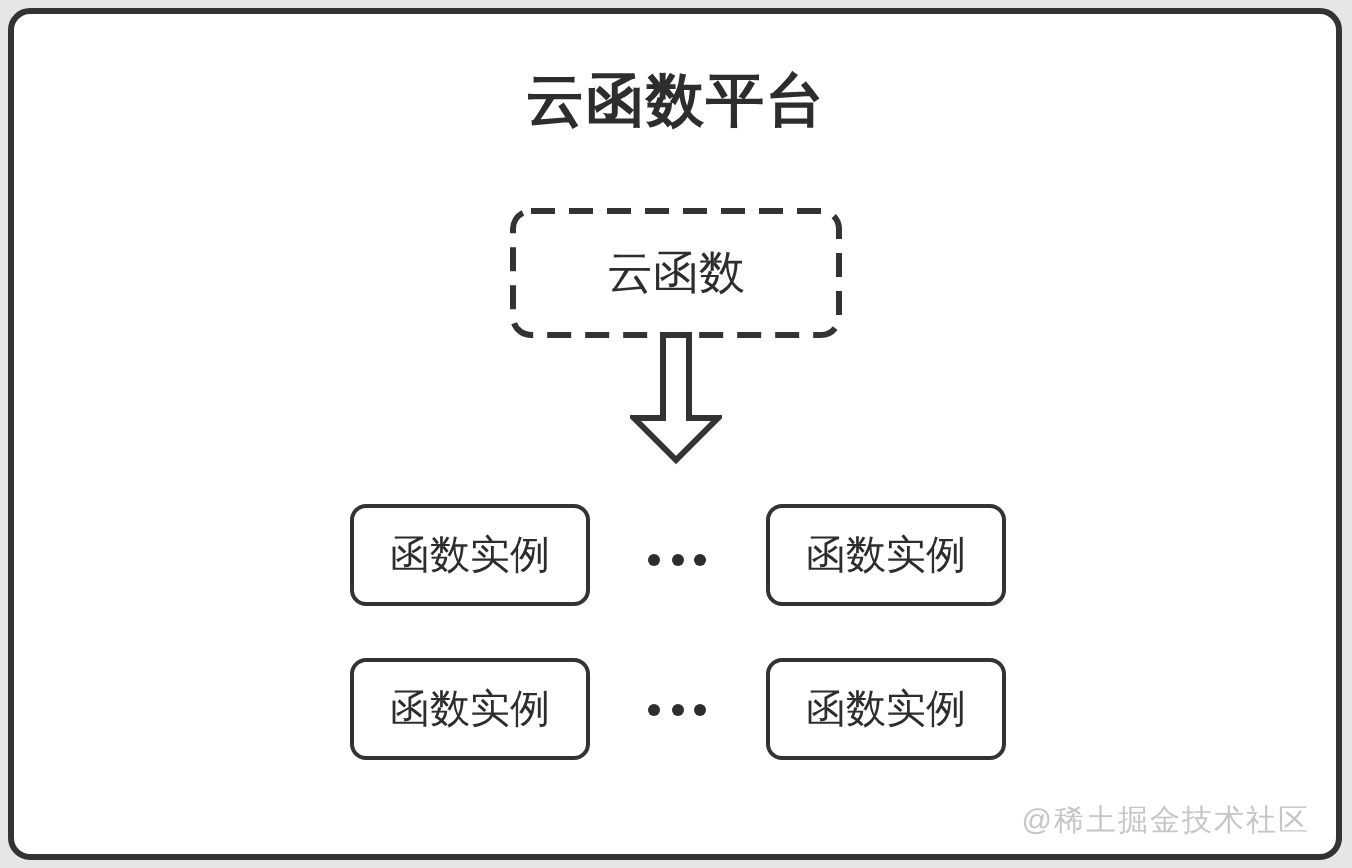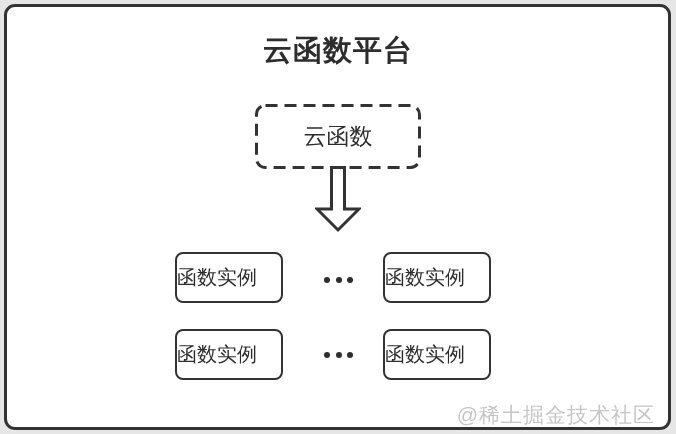--- a/index.html
+++ b/index.html
@@ -57,26 +57,27 @@
     font-size:23px;
     color:var(--text);
     text-align:right;
   }
   .arrow{
     position:absolute;
     left:315px; top:166px;
   }
   .inst-box{
     position:absolute;
-    width:108px; height:51px;
+    width:120px; height:51px;
     border:2.5px solid var(--frame-border);
     border-radius:8px;
     background:var(--frame-background);
     display:flex;
     align-items:center;
+    justify-content:center;
     font-size:20px;
     color:var(--text);
   }
   .r1{top:252px;}
   .r2{top:329px;}
   .colL{left:175px;}
   .colR{left:383px;}
   .dots{
     position:absolute;
     left:324px;
@@ -88,21 +89,21 @@
   .dots.r1{top:277px;}
   .dots.r2{top:352px;}
   .dot{
     width:6px; height:6px;
     border-radius:50%;
     background:var(--text);
   }
   .watermark{
     position:absolute;
     right:21px; top:401px;
-    font-size:21px;
+    font-size:15px;
     color:var(--watermark-text);
     letter-spacing:1px;
   }
 </style>
 </head>
 <body>
 
 <div class="stage">
 
   <div class="frame"></div>

